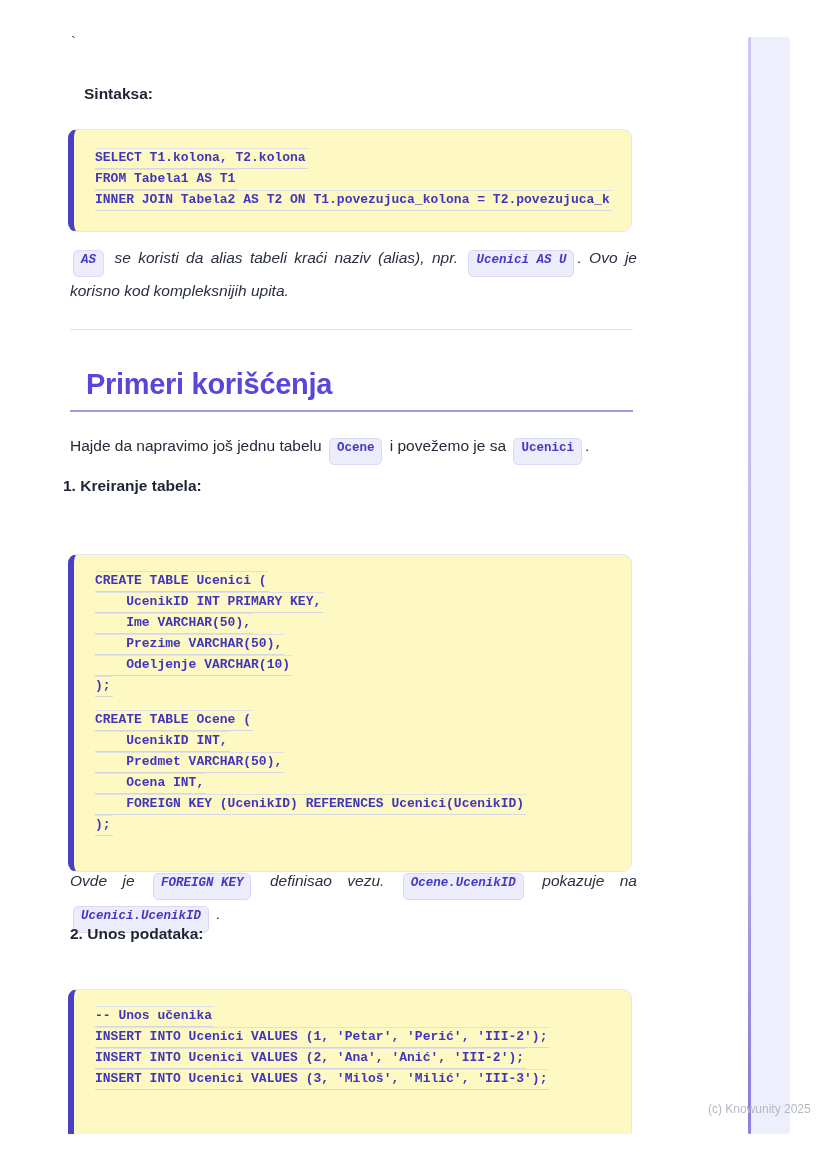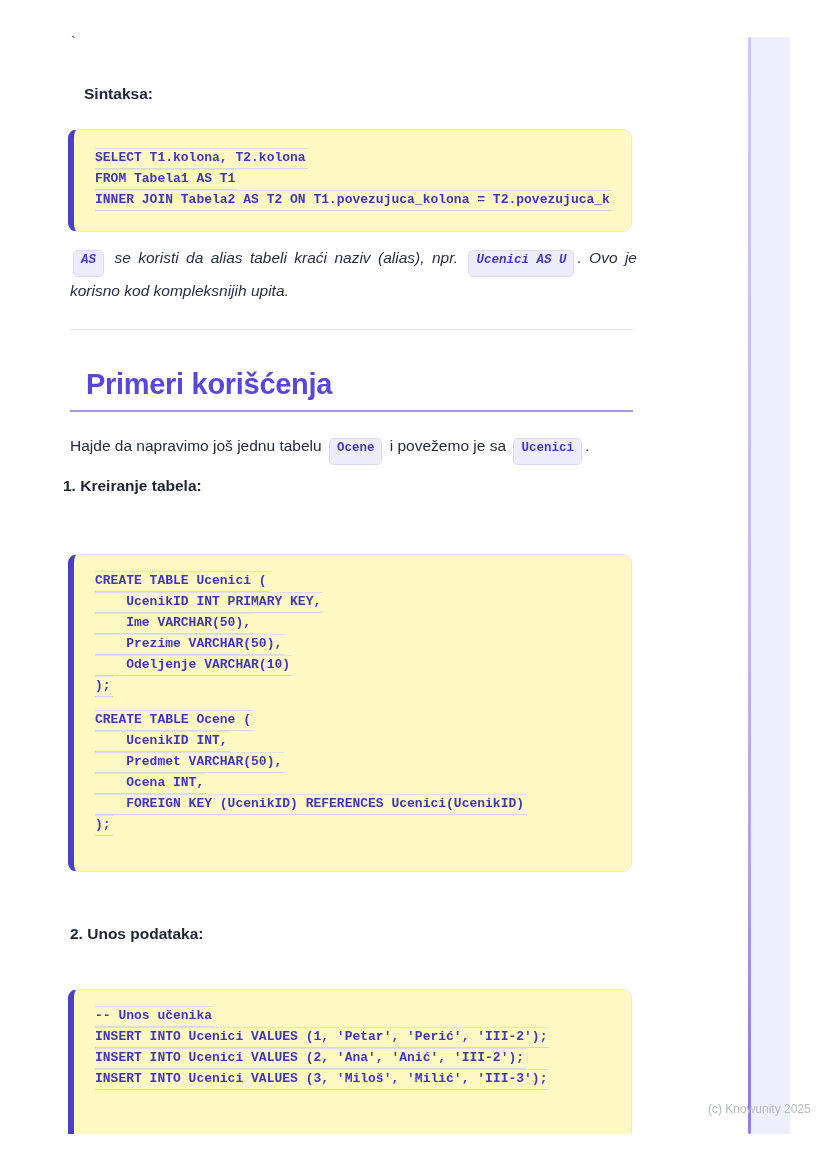--- a/index.html
+++ b/index.html
@@ -105,20 +105,21 @@
     <div class="code-row"><span class="code-line">);</span></div>
     <div class="code-gap-sm"></div>
     <div class="code-row"><span class="code-line">CREATE TABLE Ocene (</span></div>
     <div class="code-row"><span class="code-line">    UcenikID INT,</span></div>
     <div class="code-row"><span class="code-line">    Predmet VARCHAR(50),</span></div>
     <div class="code-row"><span class="code-line">    Ocena INT,</span></div>
     <div class="code-row"><span class="code-line">    FOREIGN KEY (UcenikID) REFERENCES Ucenici(UcenikID)</span></div>
     <div class="code-row"><span class="code-line">);</span></div>
   </div>
 
+  <p class="para italic justify para-fk"><span>Ovde je </span><span class="chip">FOREIGN KEY</span><span> definisao vezu. </span><span class="chip">Ocene.UcenikID</span><span> pokazuje na </span><span class="chip">Ucenici.UcenikID</span><span> .</span></p>
 
   <div class="label lbl-step2">2. Unos podataka:</div>
 
   <div class="codeblock cb3">
     <div class="code-row"><span class="code-line">-- Unos učenika</span></div>
     <div class="code-row"><span class="code-line">INSERT INTO Ucenici VALUES (1, 'Petar', 'Perić', 'III-2');</span></div>
     <div class="code-row"><span class="code-line">INSERT INTO Ucenici VALUES (2, 'Ana', 'Anić', 'III-2');</span></div>
     <div class="code-row"><span class="code-line">INSERT INTO Ucenici VALUES (3, 'Miloš', 'Milić', 'III-3');</span></div>
     <div class="code-gap-lg"></div>
   </div>

